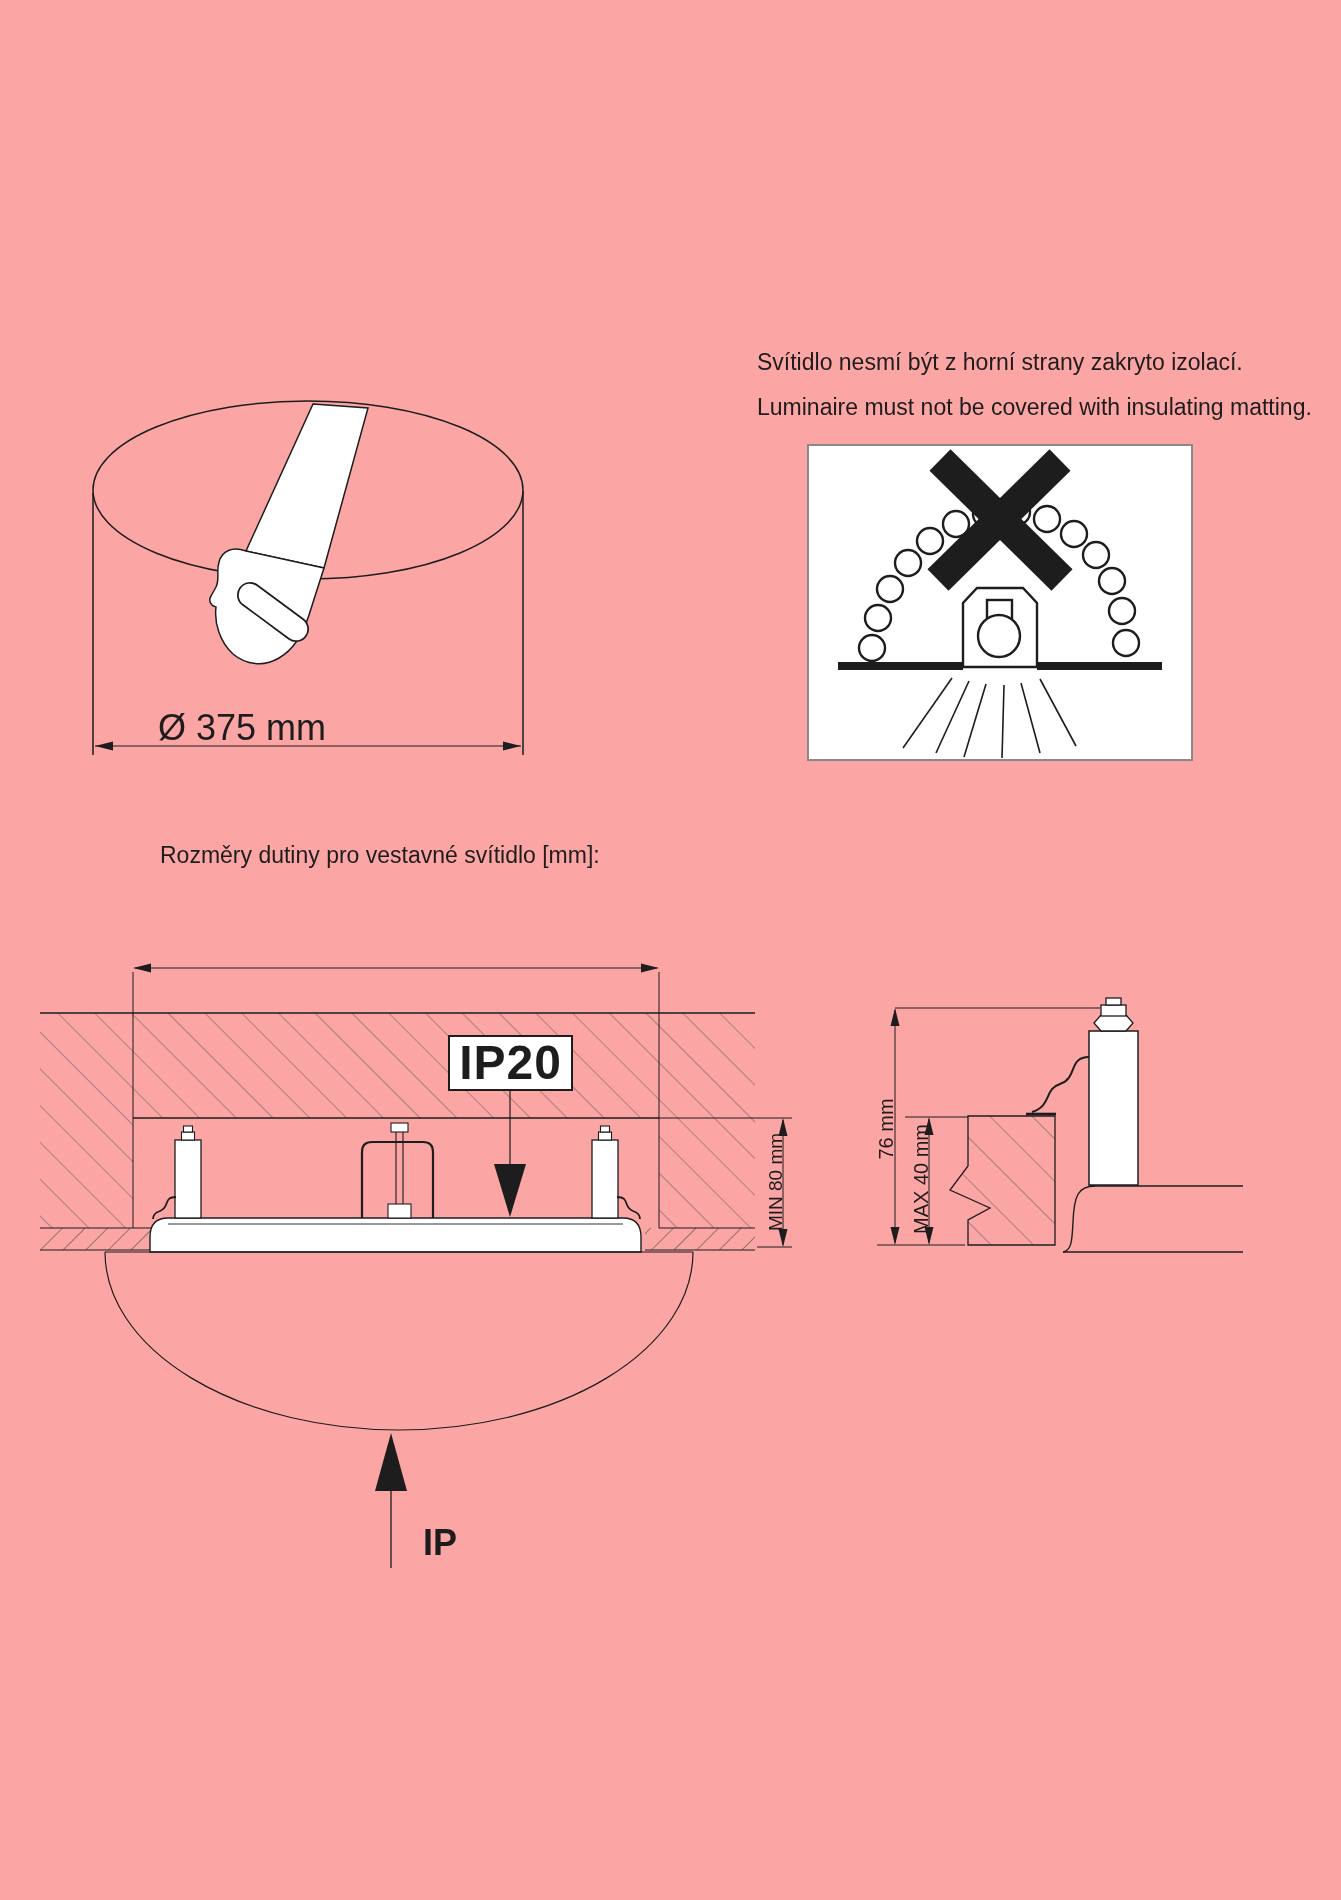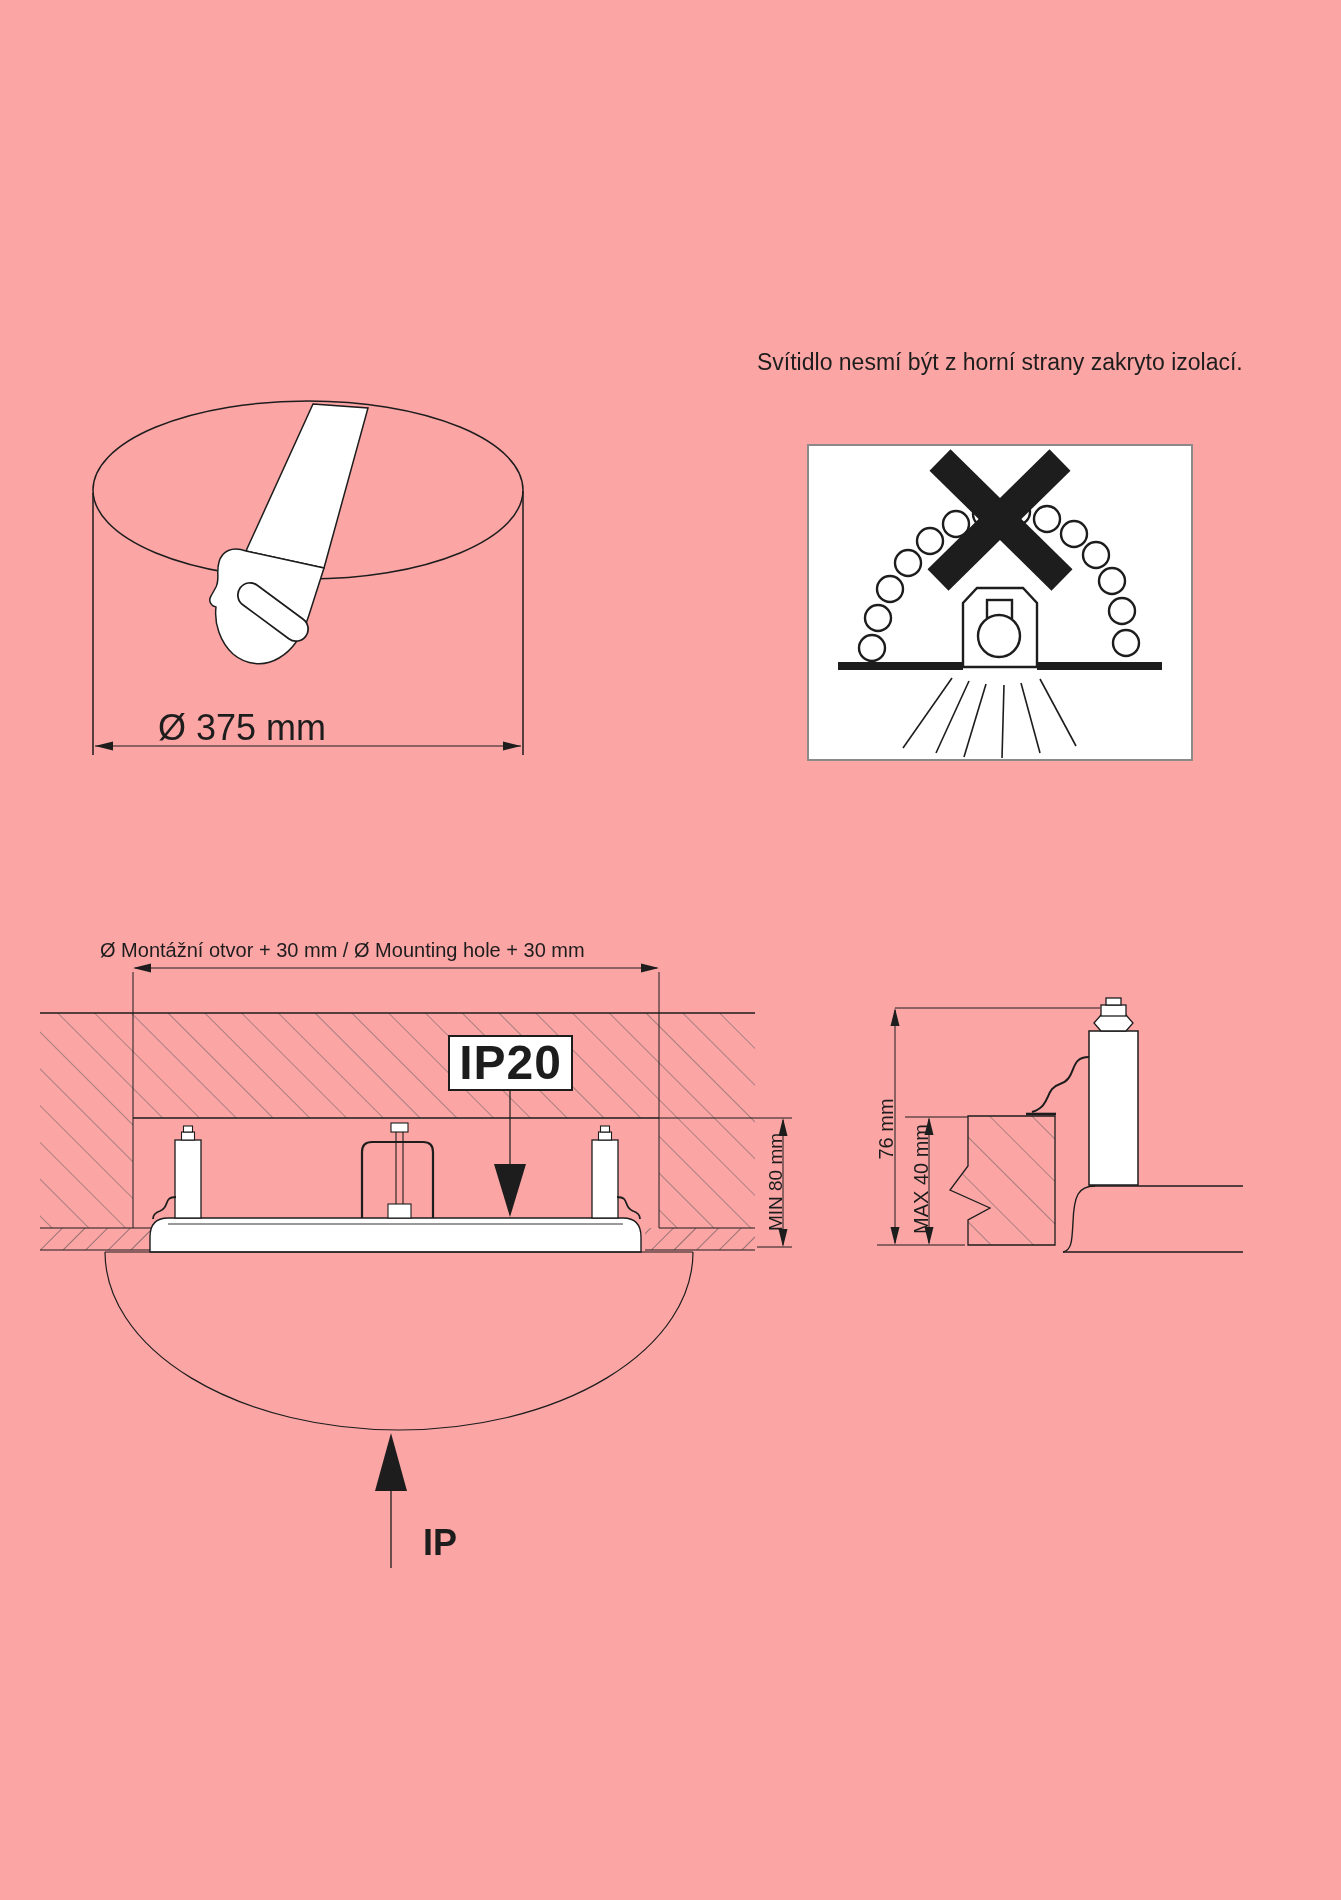--- a/index.html
+++ b/index.html
@@ -205,25 +205,26 @@
 
       <g fill="none" stroke="#1d1d1d" stroke-width="1.4">
         <line x1="1089" y1="1186" x2="1243" y2="1186"></line>
         <path d="M1063,1252 C1072,1250 1072,1240 1073,1222 C1074,1196 1078,1186 1095,1186"></path>
         <line x1="1063" y1="1252" x2="1243" y2="1252"></line>
       </g>
     </g>
   </svg>
 
   <div class="txt" style="left:757px;top:349px;">Svítidlo nesmí být z horní strany zakryto izolací.</div>
+  <div class="txt" style="left:757px;top:394px;">Luminaire must not be covered with insulating matting.</div>
 
   <div class="txt center big-dia" style="left:158px;top:706px;width:300px;">Ø 375 mm</div>
 
-
-  <div class="txt center dim-label" style="left:100px;top:938px;width:600px;">Ø Montážní otvor + 30 mm / Ø Mounting hole + 30 mm</div>
+  <div class="txt" style="left:160px;top:842px;">Rozměry dutiny pro vestavné svítidlo [mm]:</div>
+
 
   <div class="txt ip20" style="left:448px;top:1035px;width:125px;height:56px;">IP20</div>
 
   <div class="txt rot" style="left:715px;top:1172px;width:120px;height:20px;font-size:19px;">MIN 80 mm</div>
 
   <div class="txt rot dim-label" style="left:834px;top:1119px;width:100px;height:20px;">76 mm</div>
   <div class="txt rot dim-label" style="left:859px;top:1169px;width:120px;height:20px;">MAX 40 mm</div>
 
 
   <div class="txt ip-big" style="left:423px;top:1521px;">IP</div>

